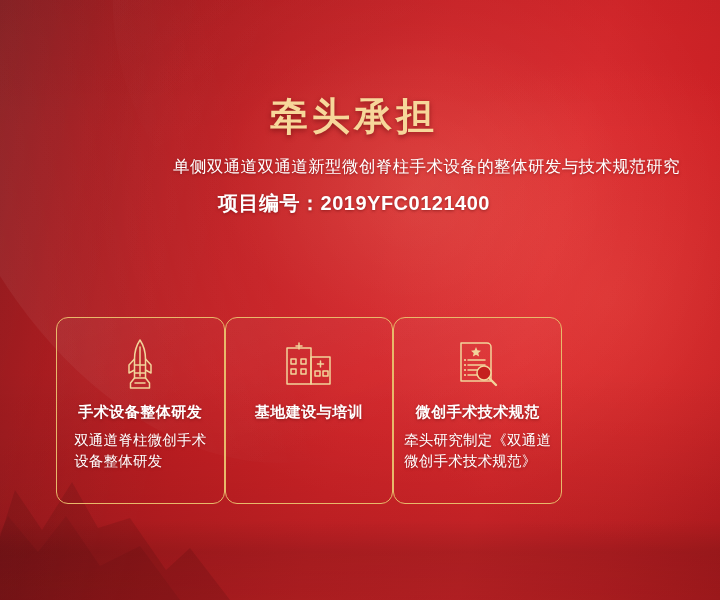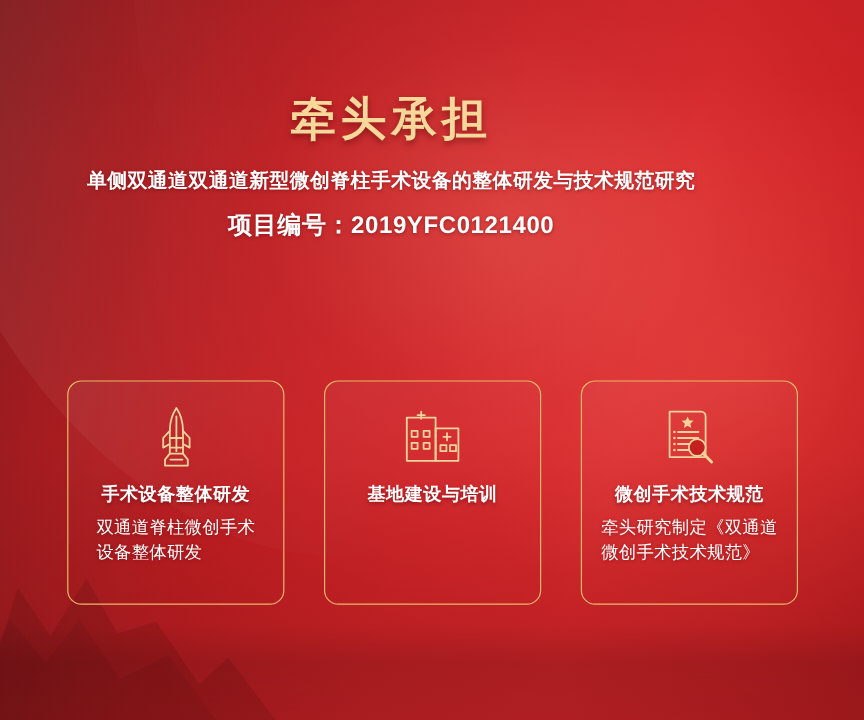--- a/index.html
+++ b/index.html
@@ -83,23 +83,24 @@
     background: linear-gradient(180deg, rgba(0,0,0,0.0), rgba(0,0,0,0.10) 40%, rgba(0,0,0,0.04) 100%);
   }
   .mountains {
     left: -20px; bottom: 0; width: 330px; height: 180px;
     opacity: 0.5;
   }
 
   
   .header {
     position: absolute;
-    left: 0; top: 0;
+    left: 0; top: 16px;
     width: 652px;
     text-align: center;
+    padding-left: 28px;
   }
   .title-main {
     margin-top: 80px;
     font-size: 38px;
     font-weight: bold;
     letter-spacing: 4px;
     color: #f7d79a;
     line-height: 1.06;
     text-shadow: 0 2px 5px rgba(90,8,10,0.55);
   }
@@ -111,41 +112,42 @@
     color: #f7d79a;
     line-height: 1.08;
     text-shadow: 0 2px 6px rgba(90,8,10,0.55);
     white-space: nowrap;
   }
   .title-sub .quoted { letter-spacing: 3px; margin-right: 14px; }
 
   .desc {
     margin-top: 20px;
     font-size: 16.5px;
-    font-weight: bold;
+    font-weight: normal;
     letter-spacing: 0.4px;
     color: #ffffff;
     text-shadow: 0 1px 3px rgba(90,8,10,0.5);
     white-space: nowrap;
+    text-align: right;
   }
   .code {
     margin-top: 12px;
     font-size: 20px;
     font-weight: bold;
     letter-spacing: 0.5px;
     color: #ffffff;
     text-shadow: 0 1px 3px rgba(90,8,10,0.5);
   }
 
   
   .cards {
     position: absolute;
     left: 56px;
     top: 317px;
-    width: 609px;
+    width: 506px;
     height: 187px;
     display: flex;
     justify-content: space-between;
   }
   .card {
     position: relative;
     width: 181px;
     height: 187px;
     box-sizing: border-box;
     border: 1px solid #e8b96a;

